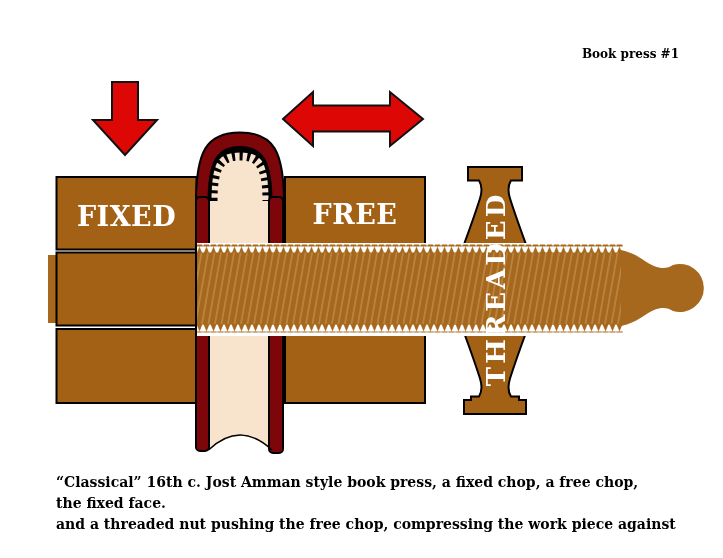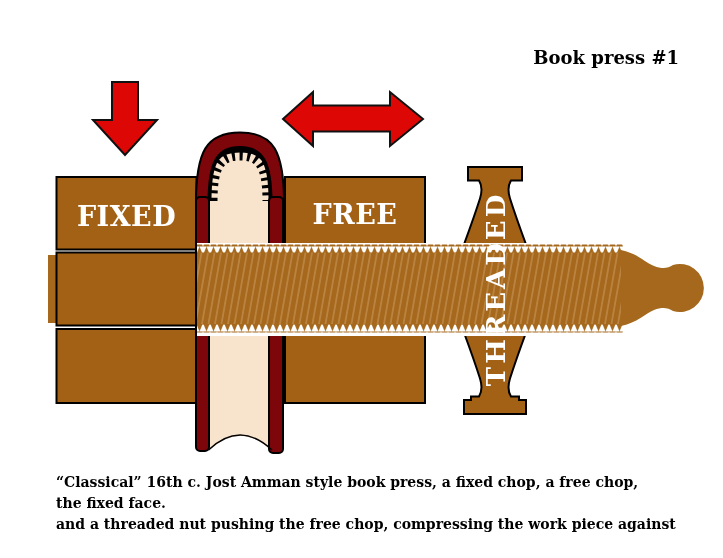--- a/index.html
+++ b/index.html
@@ -2,21 +2,21 @@
 <html><head>
 <meta charset="utf-8">
 <style>
   html,body{margin:0;padding:0;}
   body{
     width:723px;height:558px;background:#ffffff;position:relative;
     font-family:"DejaVu Serif","Liberation Serif",serif;overflow:hidden;
   }
   .slide-title{
     position:absolute;top:47px;right:44px;
-    font-size:18px;font-weight:bold;color:#000;white-space:nowrap;
+    font-size:12px;font-weight:bold;color:#000;white-space:nowrap;
   }
   .caption{
     position:absolute;left:56px;top:472px;width:648px;
     font-size:14px;font-weight:bold;color:#000;line-height:21px;
   }
   .caption span{display:block;}
   svg.diagram{position:absolute;left:0;top:0;}
   text.wood-label{
     font-family:"DejaVu Serif","Liberation Serif",serif;
     font-weight:bold;fill:#fff;

